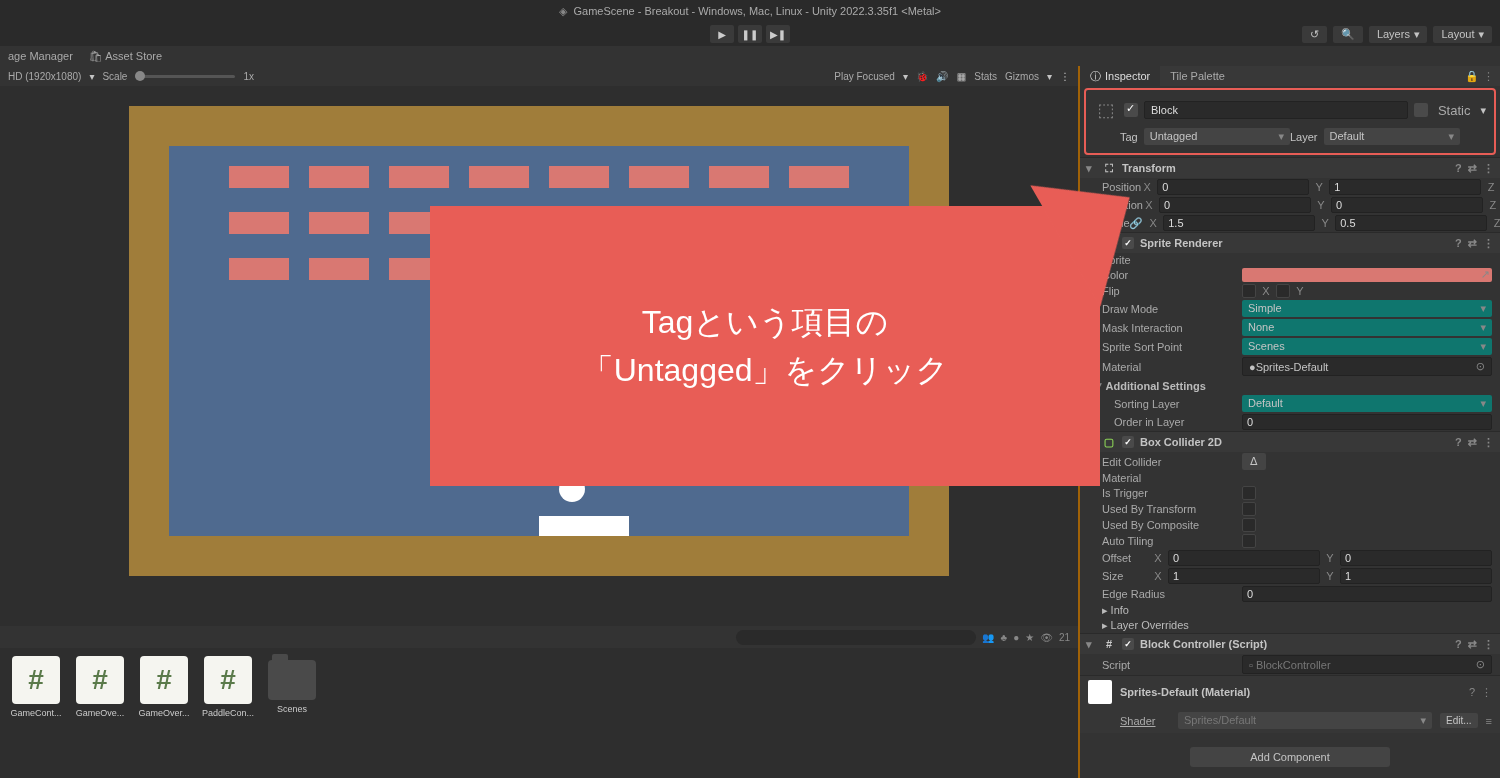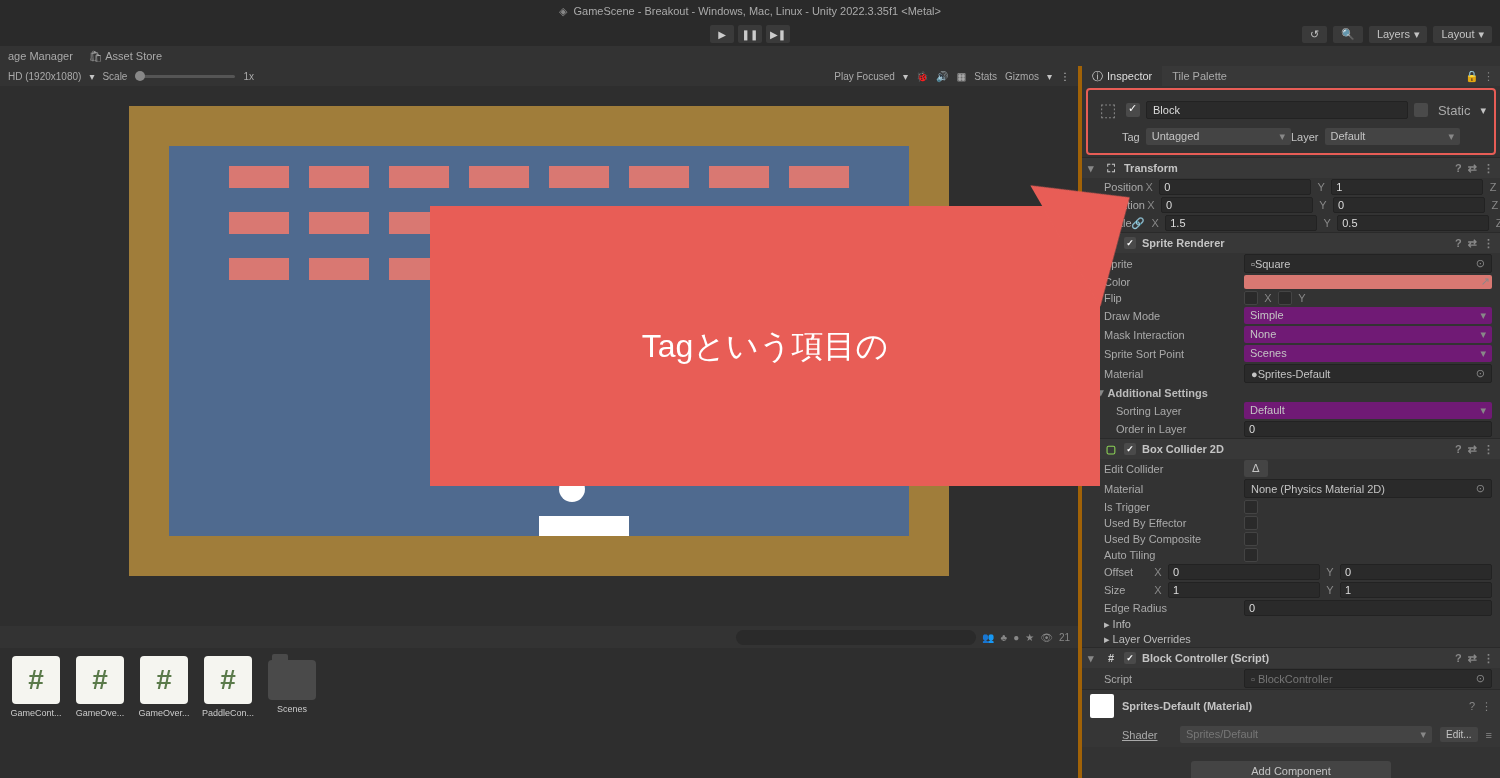--- a/index.html
+++ b/index.html
@@ -31,21 +31,21 @@
 .projbar { height: 22px; background: #333; display: flex; align-items: center; padding: 0 8px; position: relative; }
 .projbar .right { position: absolute; right: 8px; display: flex; gap: 6px; align-items: center; color: #888; font-size: 10px; }
 .projbar input { background: #2a2a2a; border: none; border-radius: 10px; padding: 2px 8px; color: #ccc; font-size: 10px; width: 240px; }
 .project { height: 130px; background: #2e2e2e; padding: 8px; display: flex; gap: 8px; }
 .asset { width: 56px; display: flex; flex-direction: column; align-items: center; gap: 4px; cursor: pointer; }
 .asset .thumb { width: 48px; height: 48px; background: #f5f5f0; border-radius: 4px; display: flex; align-items: center; justify-content: center; font-size: 28px; color: #5a7a4a; font-weight: bold; }
 .asset .folder { width: 48px; height: 40px; background: #4a4a4a; border-radius: 4px; margin-top: 4px; position: relative; }
 .asset .folder::before { content: ""; position: absolute; top: -6px; left: 4px; width: 16px; height: 6px; background: #4a4a4a; border-radius: 2px 2px 0 0; }
 .asset .lbl { font-size: 9px; color: #ccc; text-align: center; width: 100%; overflow: hidden; text-overflow: ellipsis; white-space: nowrap; }
 
-.inspector { width: 422px; background: #333; border-left: 4px solid #a16207; overflow-y: auto; }
+.inspector { width: 422px; background: #333; border-left: 2px solid #a16207; overflow-y: auto; }
 .insp-tabs { height: 20px; background: #383838; display: flex; align-items: center; font-size: 11px; }
 .insp-tabs .tab { padding: 3px 10px; cursor: pointer; color: #aaa; }
 .insp-tabs .tab.active { background: #333; color: #ddd; }
 .insp-tabs .ticon { margin-right: 4px; }
 .insp-tabs .right { margin-left: auto; display: flex; gap: 4px; padding-right: 6px; color: #888; }
 .highlight { border: 2px solid #e85d56; border-radius: 4px; margin: 2px 4px; padding: 4px; }
 .objhead { display: flex; align-items: center; gap: 6px; padding: 4px; }
 .cubeicon { width: 24px; height: 24px; display: flex; align-items: center; justify-content: center; color: #888; font-size: 18px; }
 .objhead input[type=text] { flex: 1; background: #2a2a2a; border: 1px solid #222; border-radius: 2px; padding: 2px 6px; color: #ddd; font-size: 11px; }
 .objhead .static { color: #aaa; font-size: 13px; padding: 0 4px; }
@@ -61,21 +61,21 @@
 .comphead .cicon { width: 14px; height: 14px; display: flex; align-items: center; justify-content: center; font-size: 11px; }
 .comphead .chk { width: 12px; height: 12px; background: #4a4a4a; border-radius: 2px; }
 .comphead .chk.on::after { content: "✓"; color: #fff; font-size: 9px; display: block; text-align: center; line-height: 12px; }
 .comphead .name { flex: 1; }
 .comphead .hicons { display: flex; gap: 6px; color: #888; font-size: 11px; }
 .row { display: flex; align-items: center; padding: 1px 8px 1px 22px; font-size: 11px; }
 .row .lbl { width: 140px; color: #aaa; }
 .row .val { flex: 1; display: flex; gap: 4px; align-items: center; }
 .row .val input { flex: 1; background: #2a2a2a; border: 1px solid #222; border-radius: 2px; padding: 1px 4px; color: #ddd; font-size: 11px; min-width: 0; }
 .row .val .ax { color: #888; width: 12px; text-align: center; }
-.row .val .dd { flex: 1; background: #701a75; border-radius: 2px; padding: 2px 6px; display: flex; justify-content: space-between; cursor: pointer; }
+.row .val .dd { flex: 1; background: #0f766e; border-radius: 2px; padding: 2px 6px; display: flex; justify-content: space-between; cursor: pointer; }
 .row .val .dd::after { content: "▾"; color: #888; }
 .row .val .obj { flex: 1; background: #2a2a2a; border: 1px solid #222; border-radius: 2px; padding: 2px 6px; display: flex; justify-content: space-between; align-items: center; }
 .row .val .obj::after { content: "⊙"; color: #888; }
 .row .val .swatch { flex: 1; height: 14px; background: #d97872; border-radius: 2px; cursor: pointer; display: flex; justify-content: flex-end; }
 .row .val .swatch::after { content: "↗"; color: #888; padding: 0 2px; }
 .row .val .chk { width: 14px; height: 14px; background: #2a2a2a; border: 1px solid #444; border-radius: 2px; }
 .row .val .btn { background: #444; border-radius: 2px; padding: 2px 8px; cursor: pointer; }
 .row.sub .lbl { padding-left: 12px; }
 .subhead { padding: 2px 12px 2px 16px; font-size: 11px; font-weight: bold; color: #bbb; display: flex; align-items: center; gap: 4px; }
 .subhead::before { content: "▾"; color: #888; }
@@ -172,20 +172,21 @@
                 <div class="block"></div>
                 <div class="block"></div>
               </div>
           </div>
           <div class="ball"></div>
           <div class="paddle"></div>
         </div>
       </div>
       <div class="callout">
         <div>Tagという項目の</div>
+        <div>「Untagged」をクリック</div>
       </div>
     </div>
 
     <div class="projbar">
       <div class="right">
         <input type="text" placeholder="" style="">
         <span>👥</span>
         <span>♣</span>
         <span>●</span>
         <span>★</span>
@@ -306,25 +307,20 @@
           <div class="chk on"></div>
           <span class="name">Sprite Renderer</span>
           <div class="hicons">
             <span>?</span>
             <span>⇄</span>
             <span>⋮</span>
           </div>
         </div>
       <div class="row">
           <span class="lbl">Sprite</span>
-          <div class="val">
-            <div class="obj">
-              <span>▫<span>Square</span></span>
-            </div>
-          </div>
         </div>
       <div class="row">
           <span class="lbl">Color</span>
           <div class="val">
             <div class="swatch"></div>
           </div>
         </div>
       <div class="row">
           <span class="lbl">Flip</span>
           <div class="val">
@@ -396,34 +392,29 @@
           </div>
         </div>
       <div class="row">
           <span class="lbl">Edit Collider</span>
           <div class="val">
             <div class="btn">ᐃ</div>
           </div>
         </div>
       <div class="row">
           <span class="lbl">Material</span>
-          <div class="val">
-            <div class="obj">
-              <span>None (Physics Material 2D)</span>
-            </div>
-          </div>
         </div>
       <div class="row">
           <span class="lbl">Is Trigger</span>
           <div class="val">
             <div class="chk"></div>
           </div>
         </div>
       <div class="row">
-          <span class="lbl">Used By Effector</span>
+          <span class="lbl">Used By Transform</span>
           <div class="val">
             <div class="chk"></div>
           </div>
         </div>
       <div class="row">
           <span class="lbl">Used By Composite</span>
           <div class="val">
             <div class="chk"></div>
           </div>
         </div>

